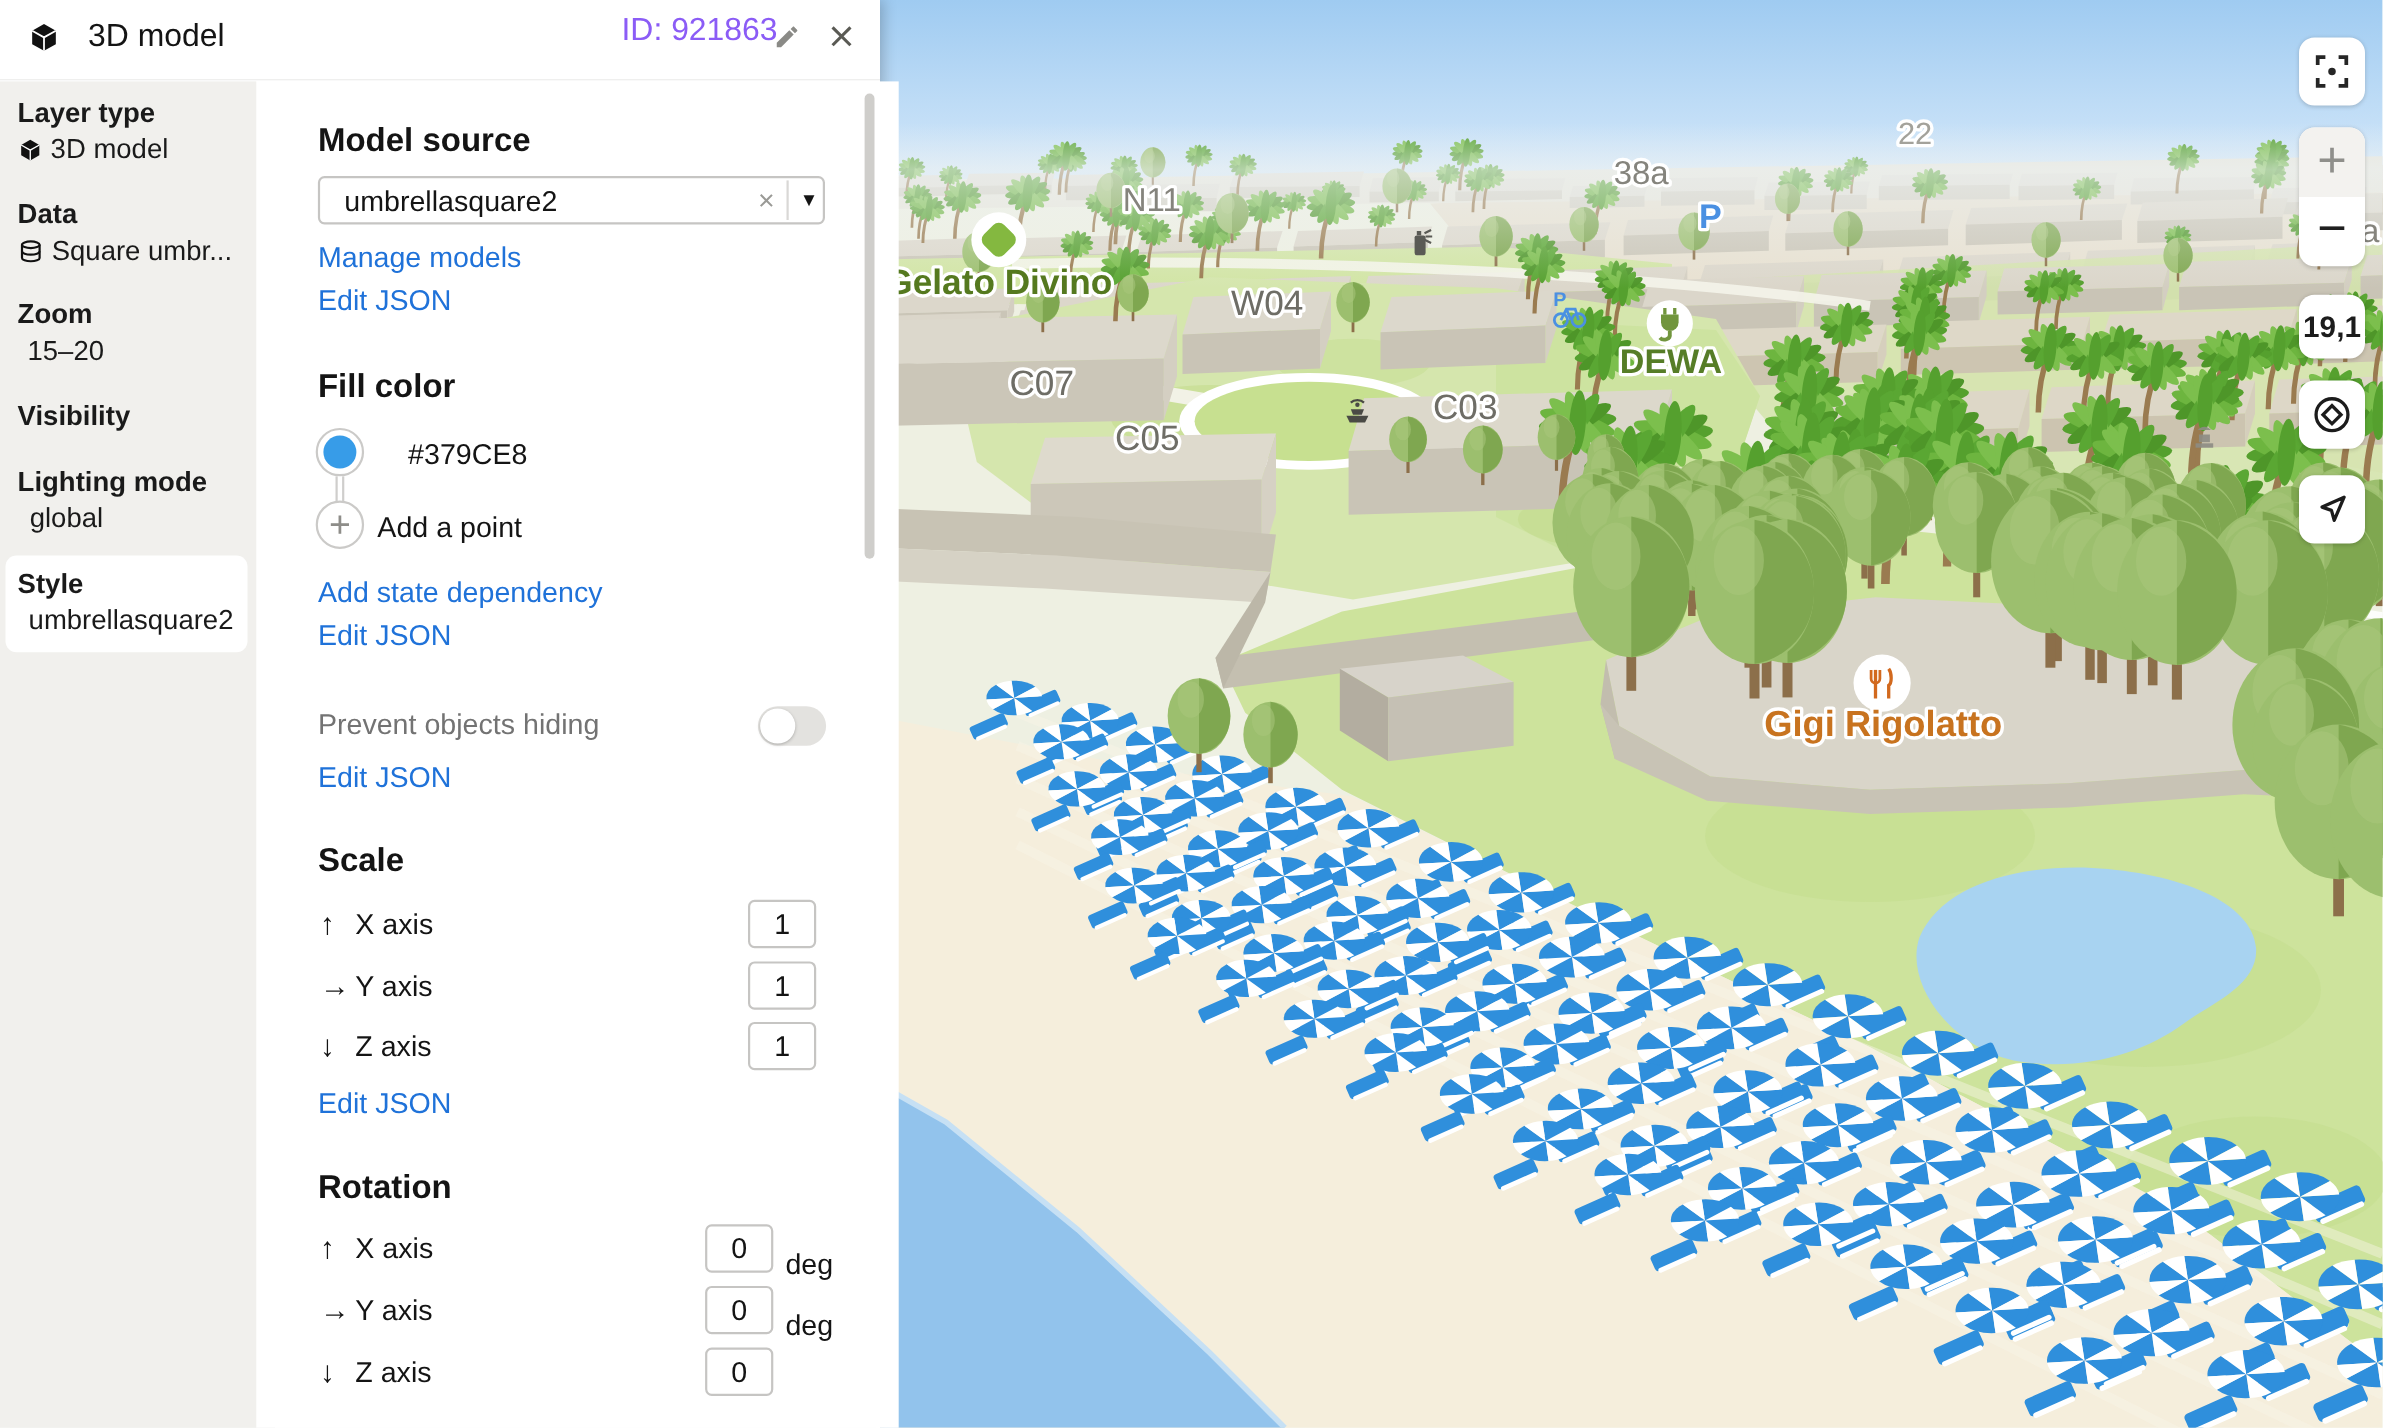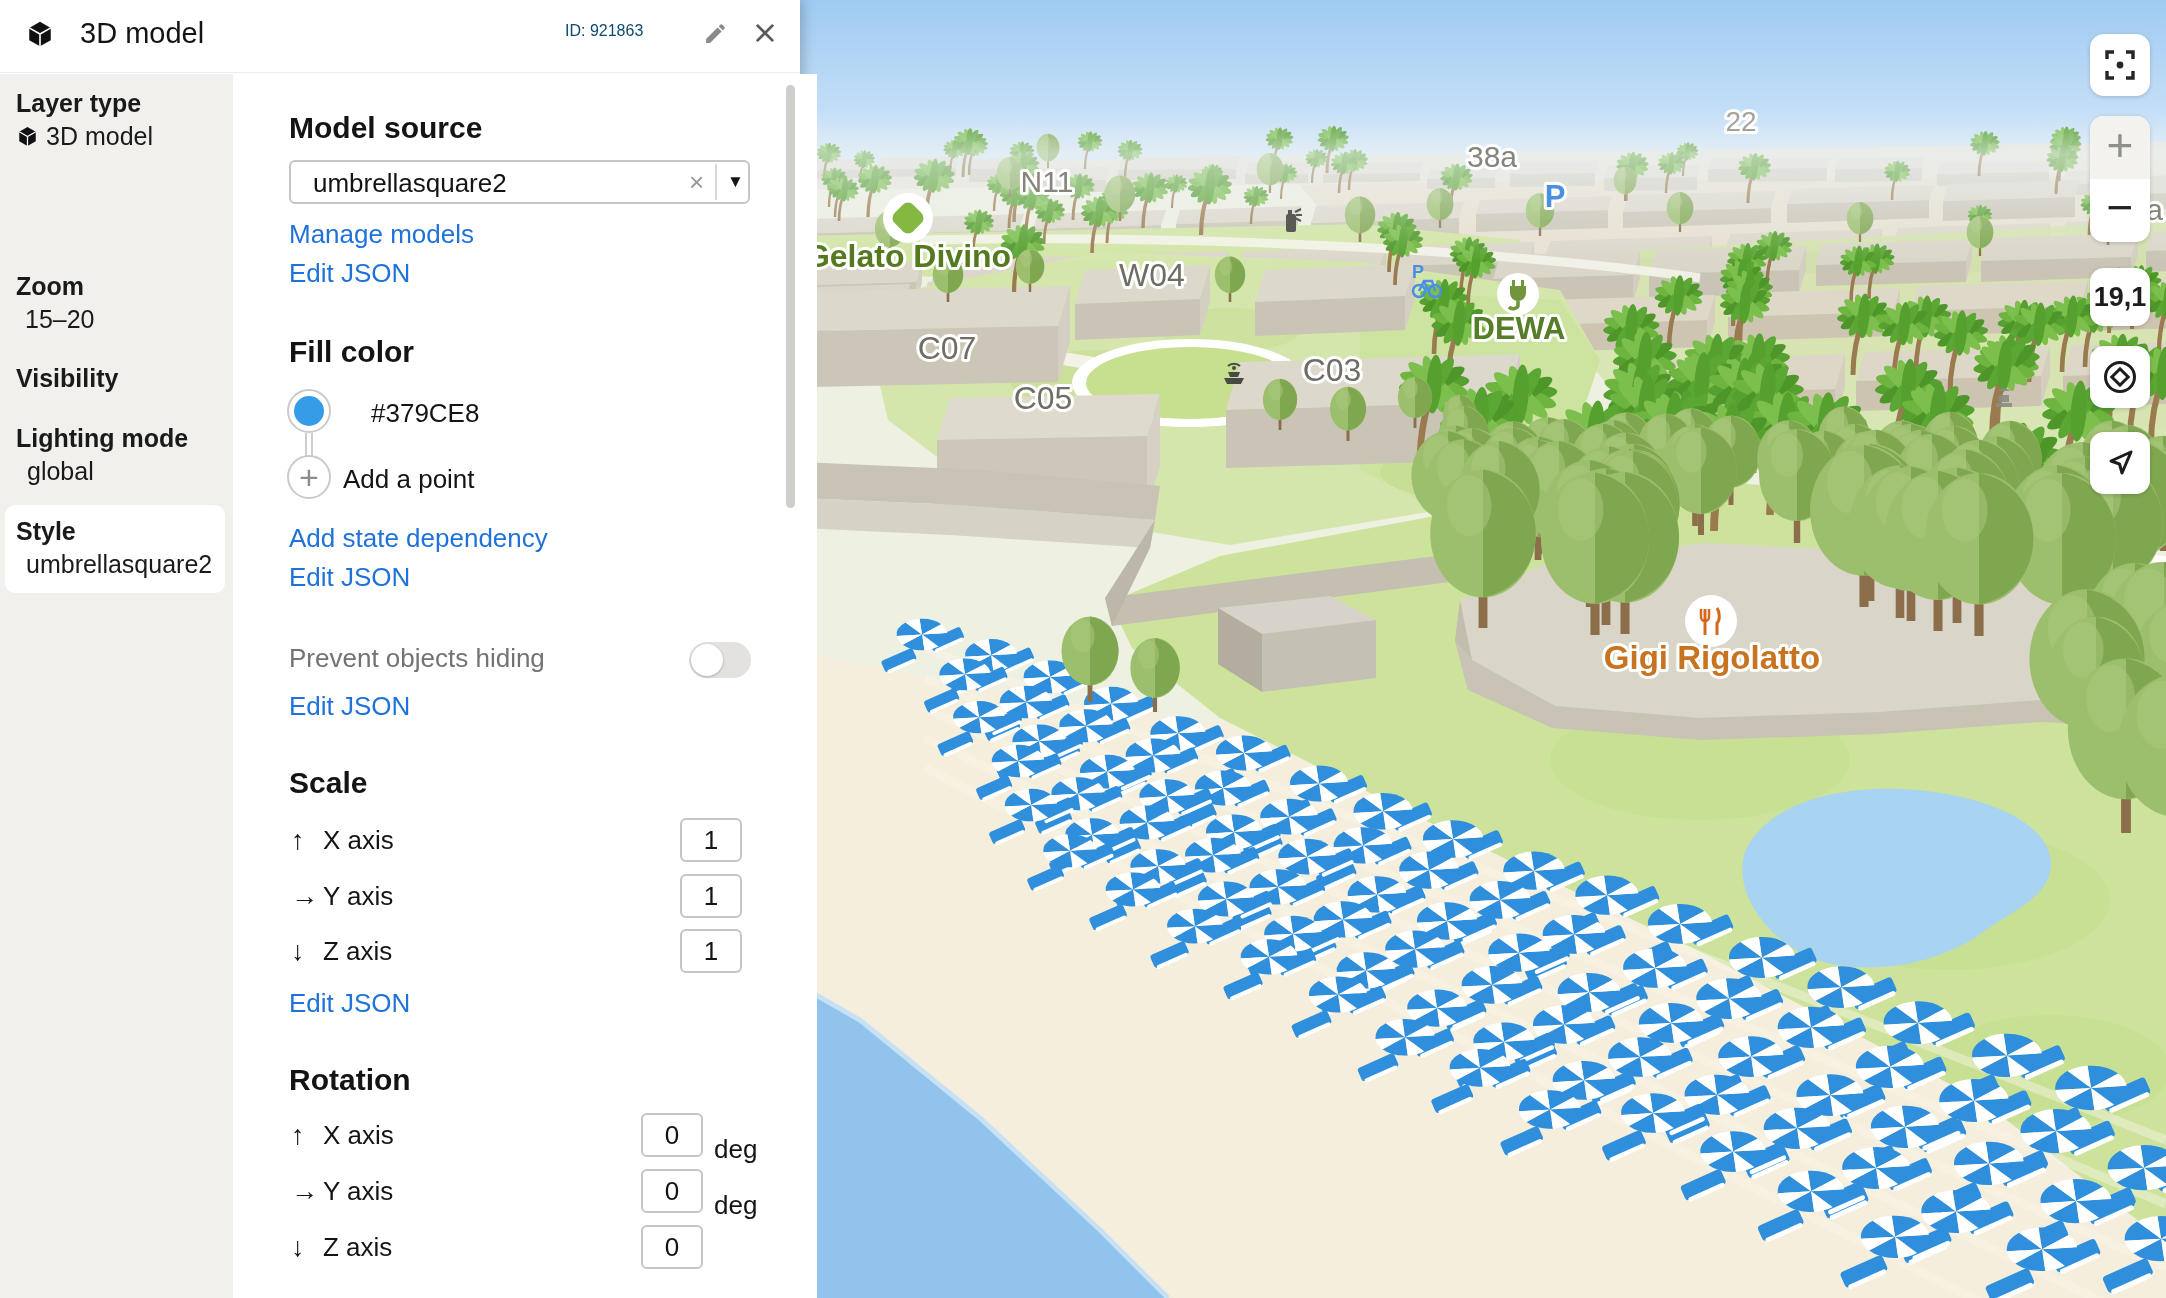--- a/index.html
+++ b/index.html
@@ -4,21 +4,21 @@
 html,body { width:2166px; height:1298px; overflow:hidden;
   font-family:"Liberation Sans", sans-serif; background:#ffffff; }
 svg text { font-family:"Liberation Sans", sans-serif; }
 #map { position:absolute; left:800px; top:0; width:1152px; height:1298px; }
 #panel { position:absolute; left:0; top:0; width:800px; height:1298px;
   background:#ffffff; box-shadow:3px 0 12px rgba(0,0,0,0.22); }
 #phead { position:absolute; left:0; top:0; width:100%; height:73px; background:#ffffff;
   border-bottom:1px solid #ececea; }
 #cube1 { position:absolute; left:25px; top:19px; }
 #ptitle { position:absolute; left:80px; top:17px; font-size:29px; color:#141414; }
-#pid { position:absolute; left:565px; top:22px; font-size:16px; color:#0c4a6e; }
+#pid { position:absolute; left:565px; top:11px; font-size:29px; color:#8b5cf6; }
 #pedit { position:absolute; left:703px; top:21px; }
 #pclose { position:absolute; left:752px; top:20px; }
 #pside { position:absolute; left:0; top:74px; width:233px; height:1224px; background:#f1f0ed; }
 .sitem { position:absolute; left:16px; }
 .slab { font-size:25px; font-weight:700; color:#1a1a1a; line-height:29px; }
 .sval { margin-top:4px; font-size:25px; color:#1a1a1a; display:flex; align-items:center; line-height:29px; }
 #styleitem { position:absolute; left:5px; top:431px; width:220px; height:88px;
   background:#ffffff; border-radius:10px; padding:12px 0 0 11px; }
 #styleitem .sval { margin-top:4px; }
 #pcontent { position:absolute; left:250px; top:74px; width:567px; height:1224px;
@@ -682,20 +682,28 @@
   </svg>
  </div>
  <div id="pside">
   <div class="sitem" style="top:15px">
         <div class="slab">Layer type</div>
     <div class="sval"><svg width="23" height="23" viewBox="0 0 24 24" style="margin-right:7px">
             <path d="M12 2.2 L20.6 7.1 L20.6 16.9 L12 21.8 L3.4 16.9 L3.4 7.1 Z" fill="#111111"></path>
     <path d="M3.4 7.1 L12 12 L20.6 7.1 M12 12 L12 21.8" stroke="#ffffff" stroke-width="1.3" fill="none"></path>
           </svg>3D model</div>
       </div>
+  <div class="sitem" style="top:107px">
+        <div class="slab">Data</div>
+    <div class="sval"><svg width="24" height="24" viewBox="0 0 24 24" fill="none" stroke="#111111" stroke-width="2" style="margin-right:7px">
+      <ellipse cx="12" cy="5.5" rx="8" ry="3"></ellipse>
+      <path d="M4 5.5 L4 11.5 A8 3 0 0 0 20 11.5 L20 5.5"></path>
+      <path d="M4 11.5 L4 17.5 A8 3 0 0 0 20 17.5 L20 11.5"></path>
+    </svg>Square umbr...</div>
+      </div>
   <div class="sitem" style="top:198px">
         <div class="slab">Zoom</div>
     <div class="sval" style="padding-left:9px">15–20</div>
       </div>
   <div class="sitem" style="top:290px">
         <div class="slab">Visibility</div>
       </div>
   <div class="sitem" style="top:350px">
         <div class="slab">Lighting mode</div>
     <div class="sval" style="padding-left:11px">global</div>

